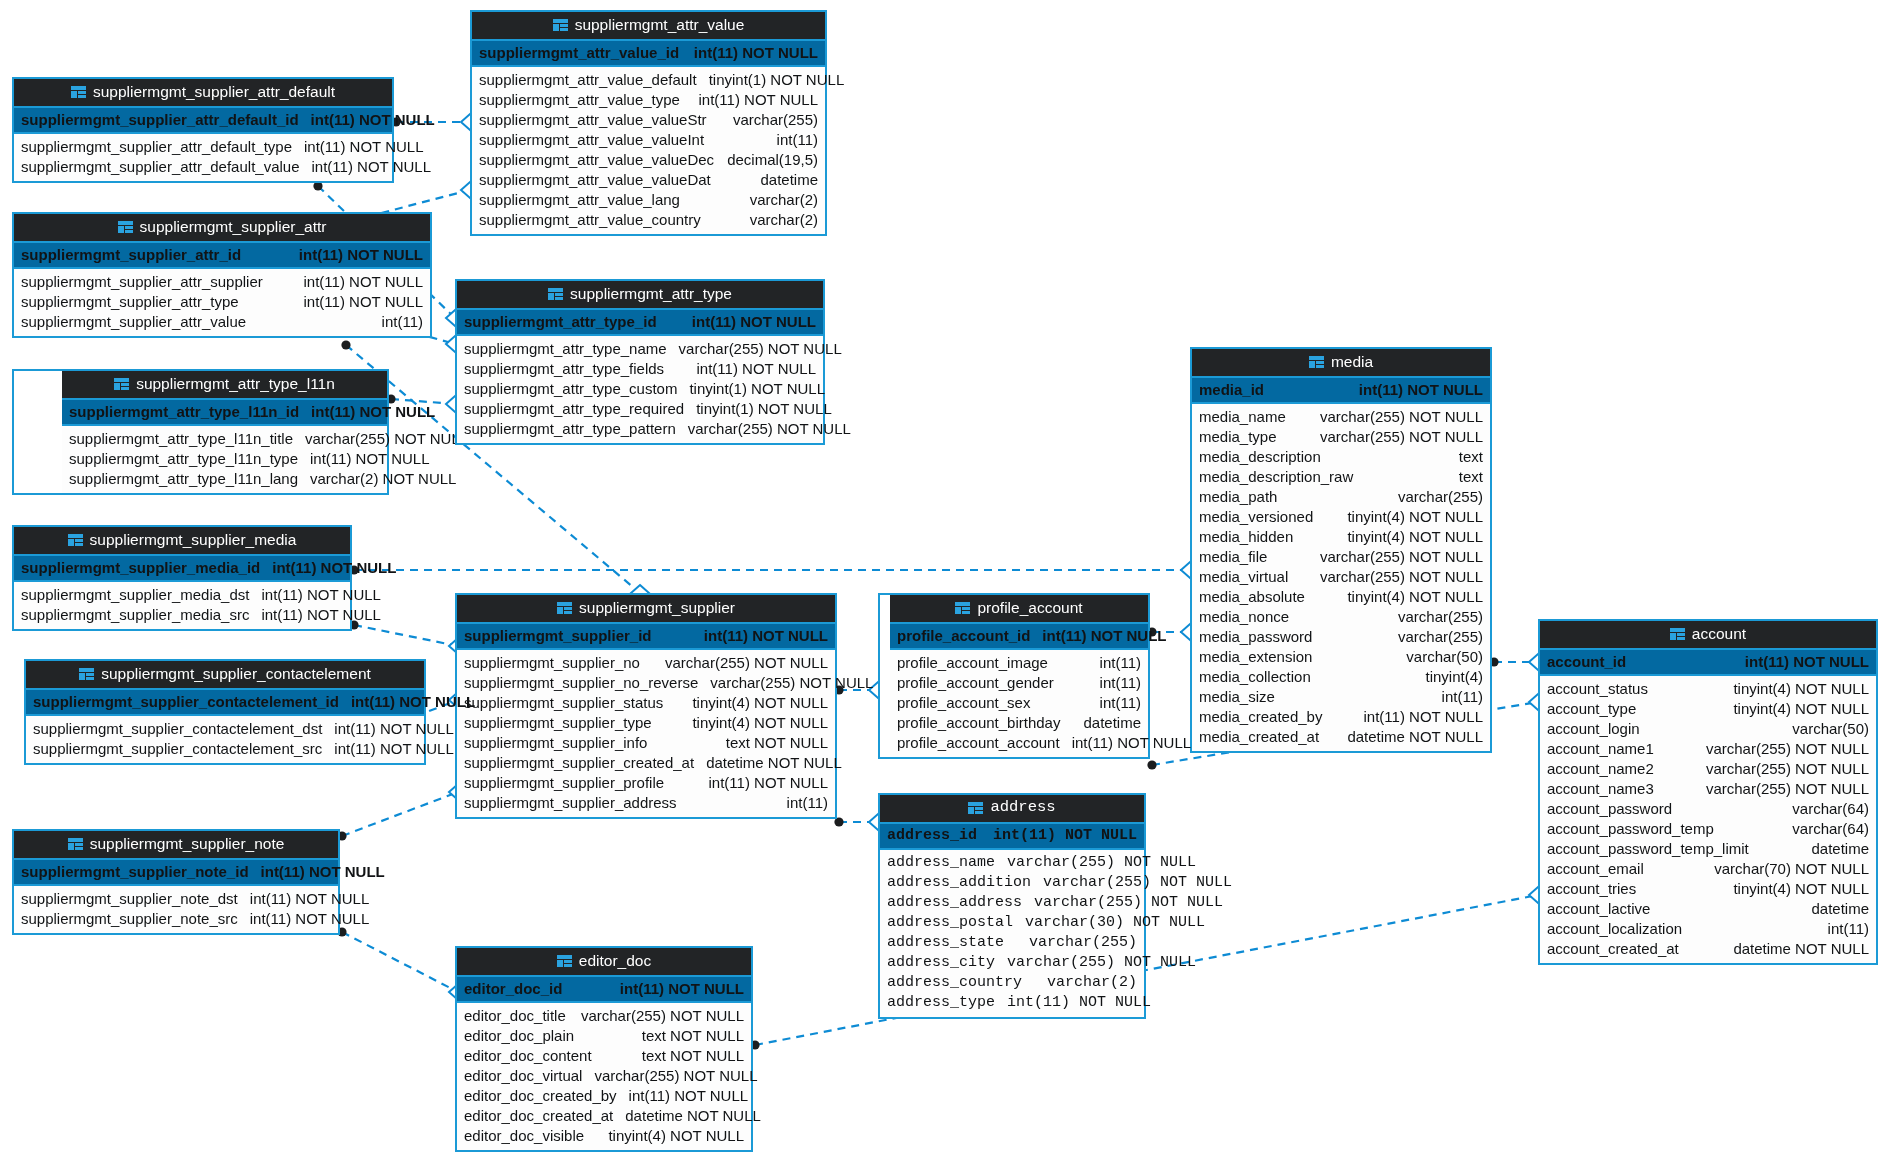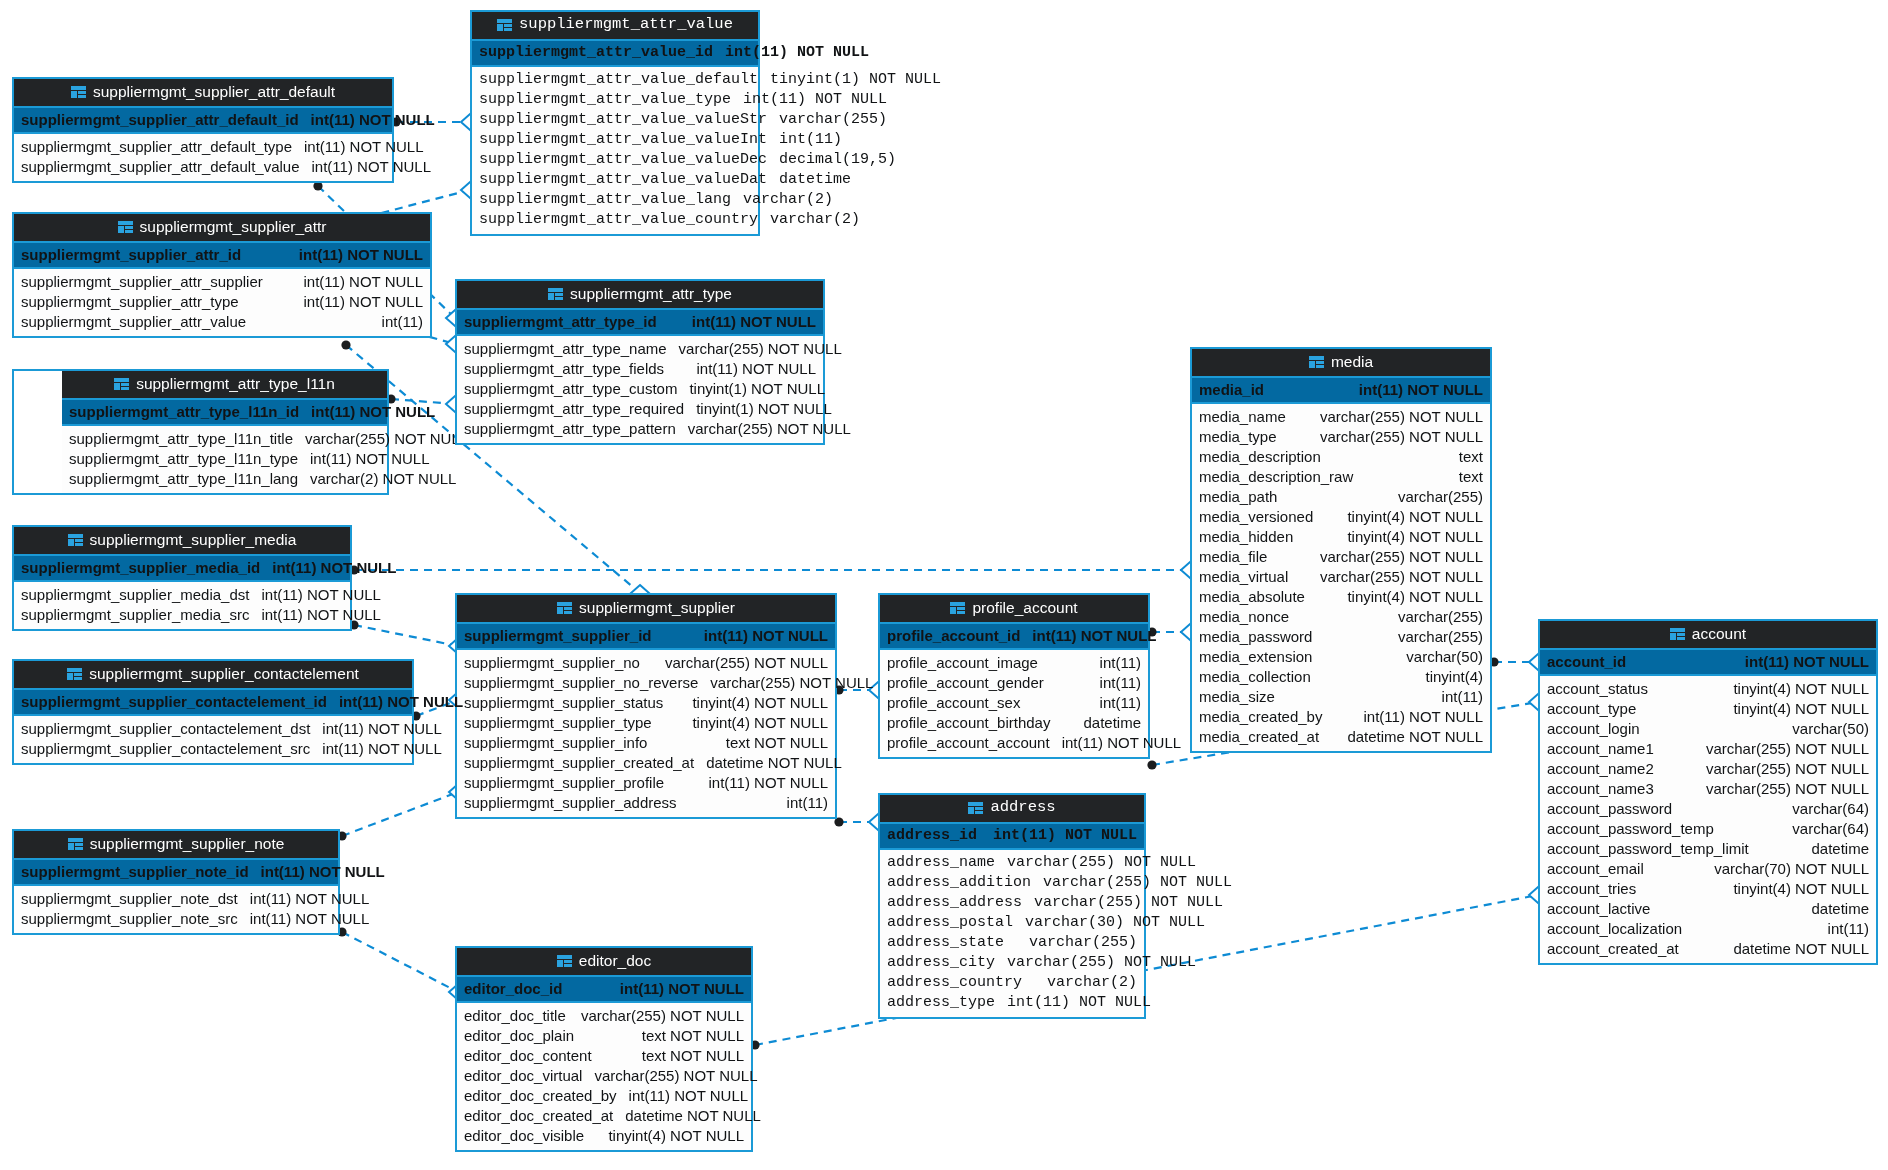--- a/index.html
+++ b/index.html
@@ -81,31 +81,31 @@
     justify-content: space-between;
     align-items: baseline;
     padding: 2px 7px 3px 7px;
     white-space: nowrap;
     color: #111315;
   }
   .pk-row .row { padding: 4px 7px 5px 7px; }
   .row .col-name { text-align: left; }
   .row .col-type { text-align: right; padding-left: 12px; color: #111315; }
 
-  .e-smgmt_attr_value   { left: 470px; top: 10px;   width: 290px; font-family: Liberation Mono, monospace; }
+  .e-smgmt_attr_value   { left: 470px; top: 10px;   width: 357px; }
   .e-smgmt_sup_attr_def { left: 12px;  top: 77px;   width: 382px; }
   .e-smgmt_sup_attr     { left: 12px;  top: 212px;  width: 420px; }
   .e-smgmt_attr_type_l11n{left: 12px;  top: 369px;  width: 377px; padding-left: 48px; }
   .e-smgmt_attr_type    { left: 455px; top: 279px;  width: 370px; }
   .e-media              { left: 1190px;top: 347px;  width: 302px; }
   .e-smgmt_sup_media    { left: 12px;  top: 525px;  width: 340px; }
   .e-smgmt_supplier     { left: 455px; top: 593px;  width: 382px; }
-  .e-profile_account    { left: 878px; top: 593px;  width: 272px; }
+  .e-profile_account    { left: 878px; top: 593px;  width: 272px; padding-left: 10px; }
   .e-account            { left: 1538px;top: 619px;  width: 340px; }
-  .e-smgmt_sup_contact  { left: 12px;  top: 659px;  width: 402px; }
+  .e-smgmt_sup_contact  { left: 24px;  top: 659px;  width: 402px; }
   .e-address            { left: 878px; top: 793px;  width: 268px; font-family: Liberation Mono, monospace; }
   .e-smgmt_sup_note     { left: 12px;  top: 829px;  width: 328px; }
   .e-editor_doc         { left: 455px; top: 946px;  width: 298px; }
 </style>
 </head>
 <body>
 
 <div id="canvas">
 
   <svg id="edges" viewBox="0 0 1888 1170" xmlns="http://www.w3.org/2000/svg">

